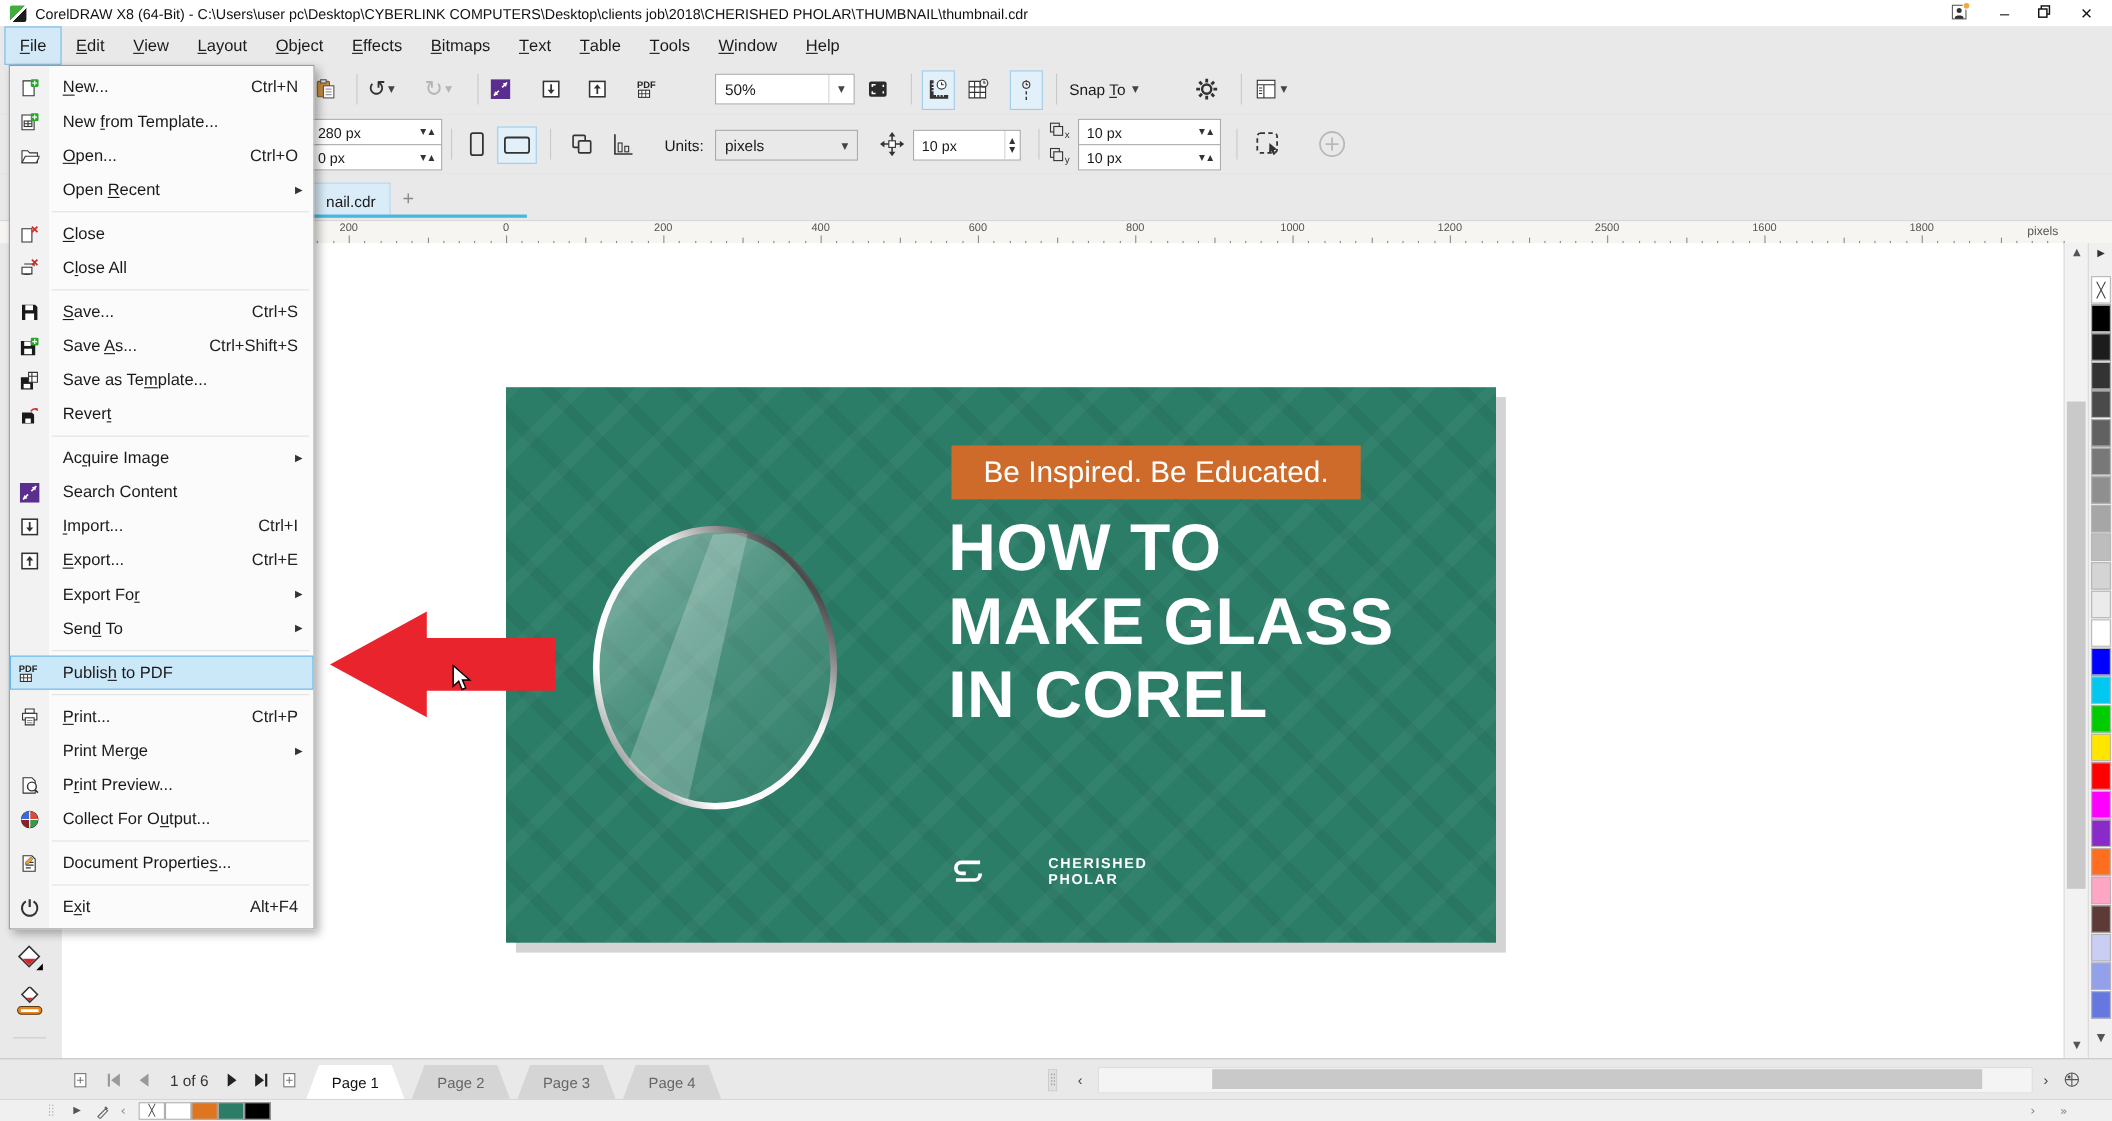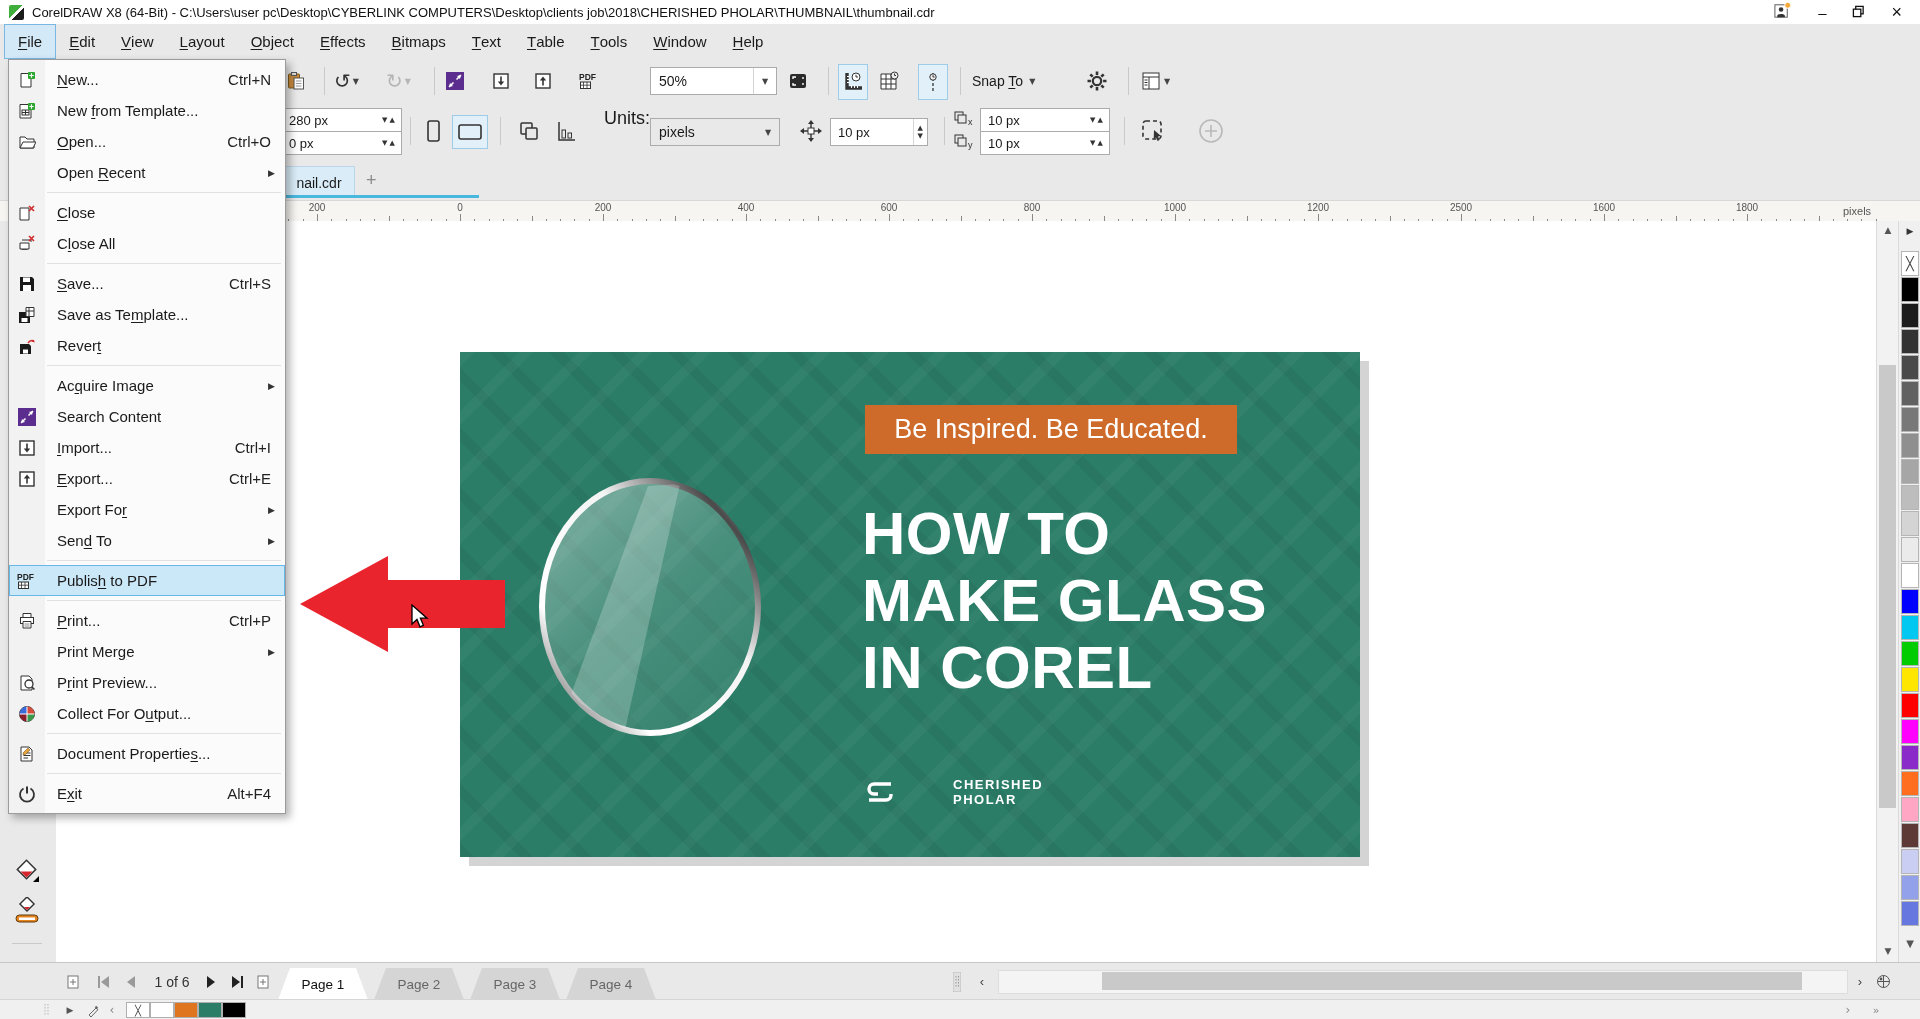--- a/index.html
+++ b/index.html
@@ -31,21 +31,21 @@
   .combo .val{flex:1;padding-left:8px;font-size:14px;}
   .combo .drop{width:22px;height:100%;border-left:1px solid #D5D5D5;display:flex;align-items:center;justify-content:center;}
   .flatbtn{display:flex;align-items:center;gap:6px;font-size:14px;}
   .uni{font-family:"DejaVu Sans",sans-serif;}
   
   .field{position:absolute;background:#fff;border:1px solid #ABABAB;display:flex;align-items:center;font-size:13px;}
   .field .val{flex:1;padding-left:7px;white-space:nowrap;}
   .spin-h{display:flex;gap:5px;padding:0 6px;font-size:7px;color:#333;}
   .spin-v{display:flex;flex-direction:column;justify-content:center;border-left:1px solid #D5D5D5;height:100%;
           padding:0 4px;font-size:7px;color:#333;line-height:1.2;}
-  .pb-label{position:absolute;font-size:18px;top:4px;}
+  .pb-label{position:absolute;font-size:14px;top:20px;}
   .iconbtn{position:absolute;display:flex;align-items:center;justify-content:center;}
   .pressed{border:1px solid #9ECBE8;background:#E2F0FA;}
   
   .tabrow{left:0;top:158px;width:1920px;height:42px;background:#E9E9E9;}
   .doctab{position:absolute;left:283px;top:8px;width:70px;height:31px;background:#D9ECF8;
           border:1px solid #BBD6E8;border-bottom:none;display:flex;align-items:center;justify-content:center;font-size:14px;}
   .doctab-plus{position:absolute;left:366px;top:12px;font-size:18px;color:#8a8a8a;}
   .tab-underline{position:absolute;left:283px;top:37px;width:196px;height:3px;background:#49B8DF;}
   
   .ruler{left:0;top:200px;width:1920px;height:21px;background:#F7F5F1;border-bottom:1px solid #B9B9B9;border-top:1px solid #D8D8D8;}
@@ -546,21 +546,21 @@
         <clipPath id="lensClip">
             <ellipse cx="120" cy="135" rx="108" ry="126"></ellipse>
           </clipPath>
       </defs>
       <ellipse cx="120" cy="135" rx="108" ry="126" fill="url(#fillG)" stroke="url(#rimG)" stroke-width="6"></ellipse>
       <path d="M150 12 L95 258 L40 225 L118 14 Z" fill="rgba(255,255,255,0.22)" clip-path="url(#lensClip)"></path>
     </svg>
     <div class="banner" id="banner" style="background: rgb(206, 107, 43);">
       <span>Be Inspired. Be Educated.</span>
     </div>
-    <div class="headline" id="headline" style="color: rgb(255, 255, 255); margin-top: 36px;">
+    <div class="headline" id="headline" style="color: rgb(255, 255, 255);">
         <div>HOW TO</div>
         <div>MAKE GLASS</div>
         <div>IN COREL</div>
       </div>
     <div class="brand">
       <svg width="32" height="32" viewBox="0 0 32 32">
         <path d="M27 8H10a5 5 0 0 0 0 10h4" fill="none" stroke="#fff" stroke-width="3.4"></path>
         <path d="M5 24h17a5 5 0 0 0 5-5v-1" fill="none" stroke="#fff" stroke-width="3.4"></path>
       </svg>
       <div class="brand-text">
@@ -680,20 +680,33 @@
             <rect x="5" y="10" width="8" height="6" fill="#fff"></rect>
             <rect x="5" y="2.5" width="7" height="4.5" fill="#fff"></rect>
           </svg>
         </span>
         <span class="fm-label"><span class="mn">S</span>ave...</span>
         <span class="fm-short">Ctrl+S</span>
       </div>
       <div class="fm-item">
         <span class="fm-ico">
           <svg width="18" height="18" viewBox="0 0 18 18">
+            <path d="M1 4h11l2 2v11H1z" fill="#1a1a1a"></path>
+            <rect x="4" y="11" width="7" height="5" fill="#fff"></rect>
+            <rect x="4" y="4.5" width="6" height="4" fill="#fff"></rect>
+            <rect x="10" y="1" width="7" height="7" rx="1" fill="#2BA52E"></rect>
+            <path d="M13.5 2.3v4.4M11.3 4.5h4.4" stroke="#fff" stroke-width="1.2"></path>
+          </svg>
+        </span>
+        <span class="fm-label">Save <span class="mn">A</span>s...</span>
+        <span class="fm-short">Ctrl+Shift+S</span>
+      </div>
+      <div class="fm-item">
+        <span class="fm-ico">
+          <svg width="18" height="18" viewBox="0 0 18 18">
             <path d="M1 6h9l2 2v9H1z" fill="#1a1a1a"></path>
             <rect x="3.5" y="12" width="6" height="4" fill="#fff"></rect>
             <path d="M8 1.5h8v9H8z" fill="#fff" stroke="#333"></path>
             <path d="M8 5h8M11 1.5v9" stroke="#333"></path>
           </svg>
         </span>
         <span class="fm-label">Save as Te<span class="mn">m</span>plate...</span>
       </div>
       <div class="fm-item">
         <span class="fm-ico">

